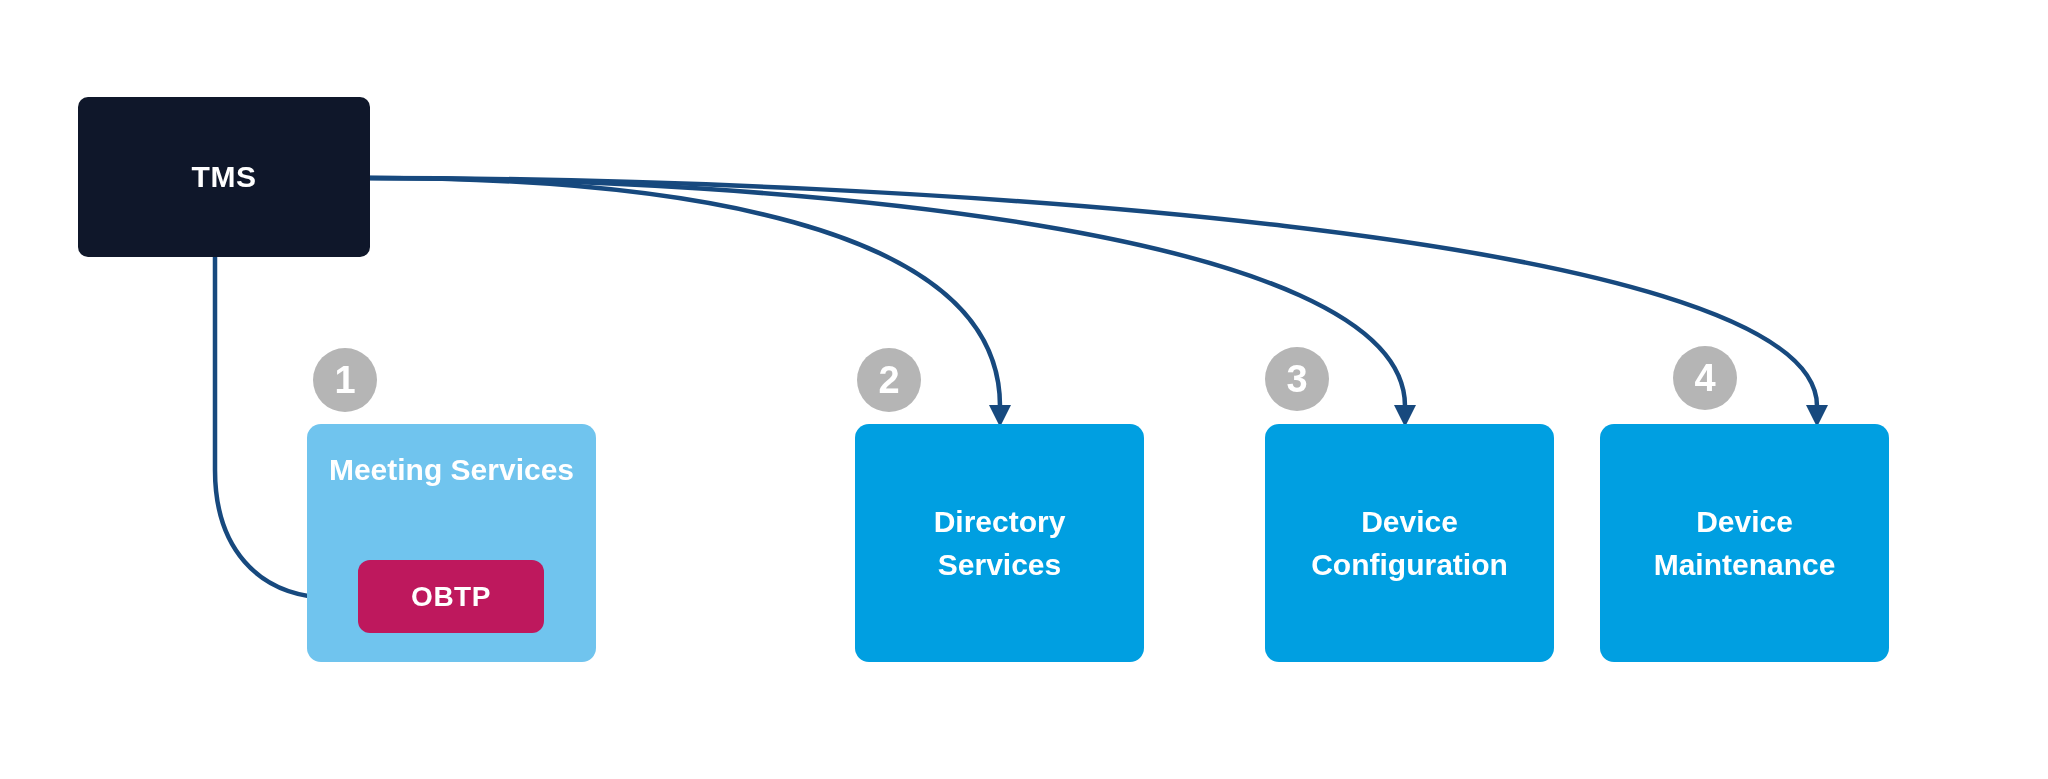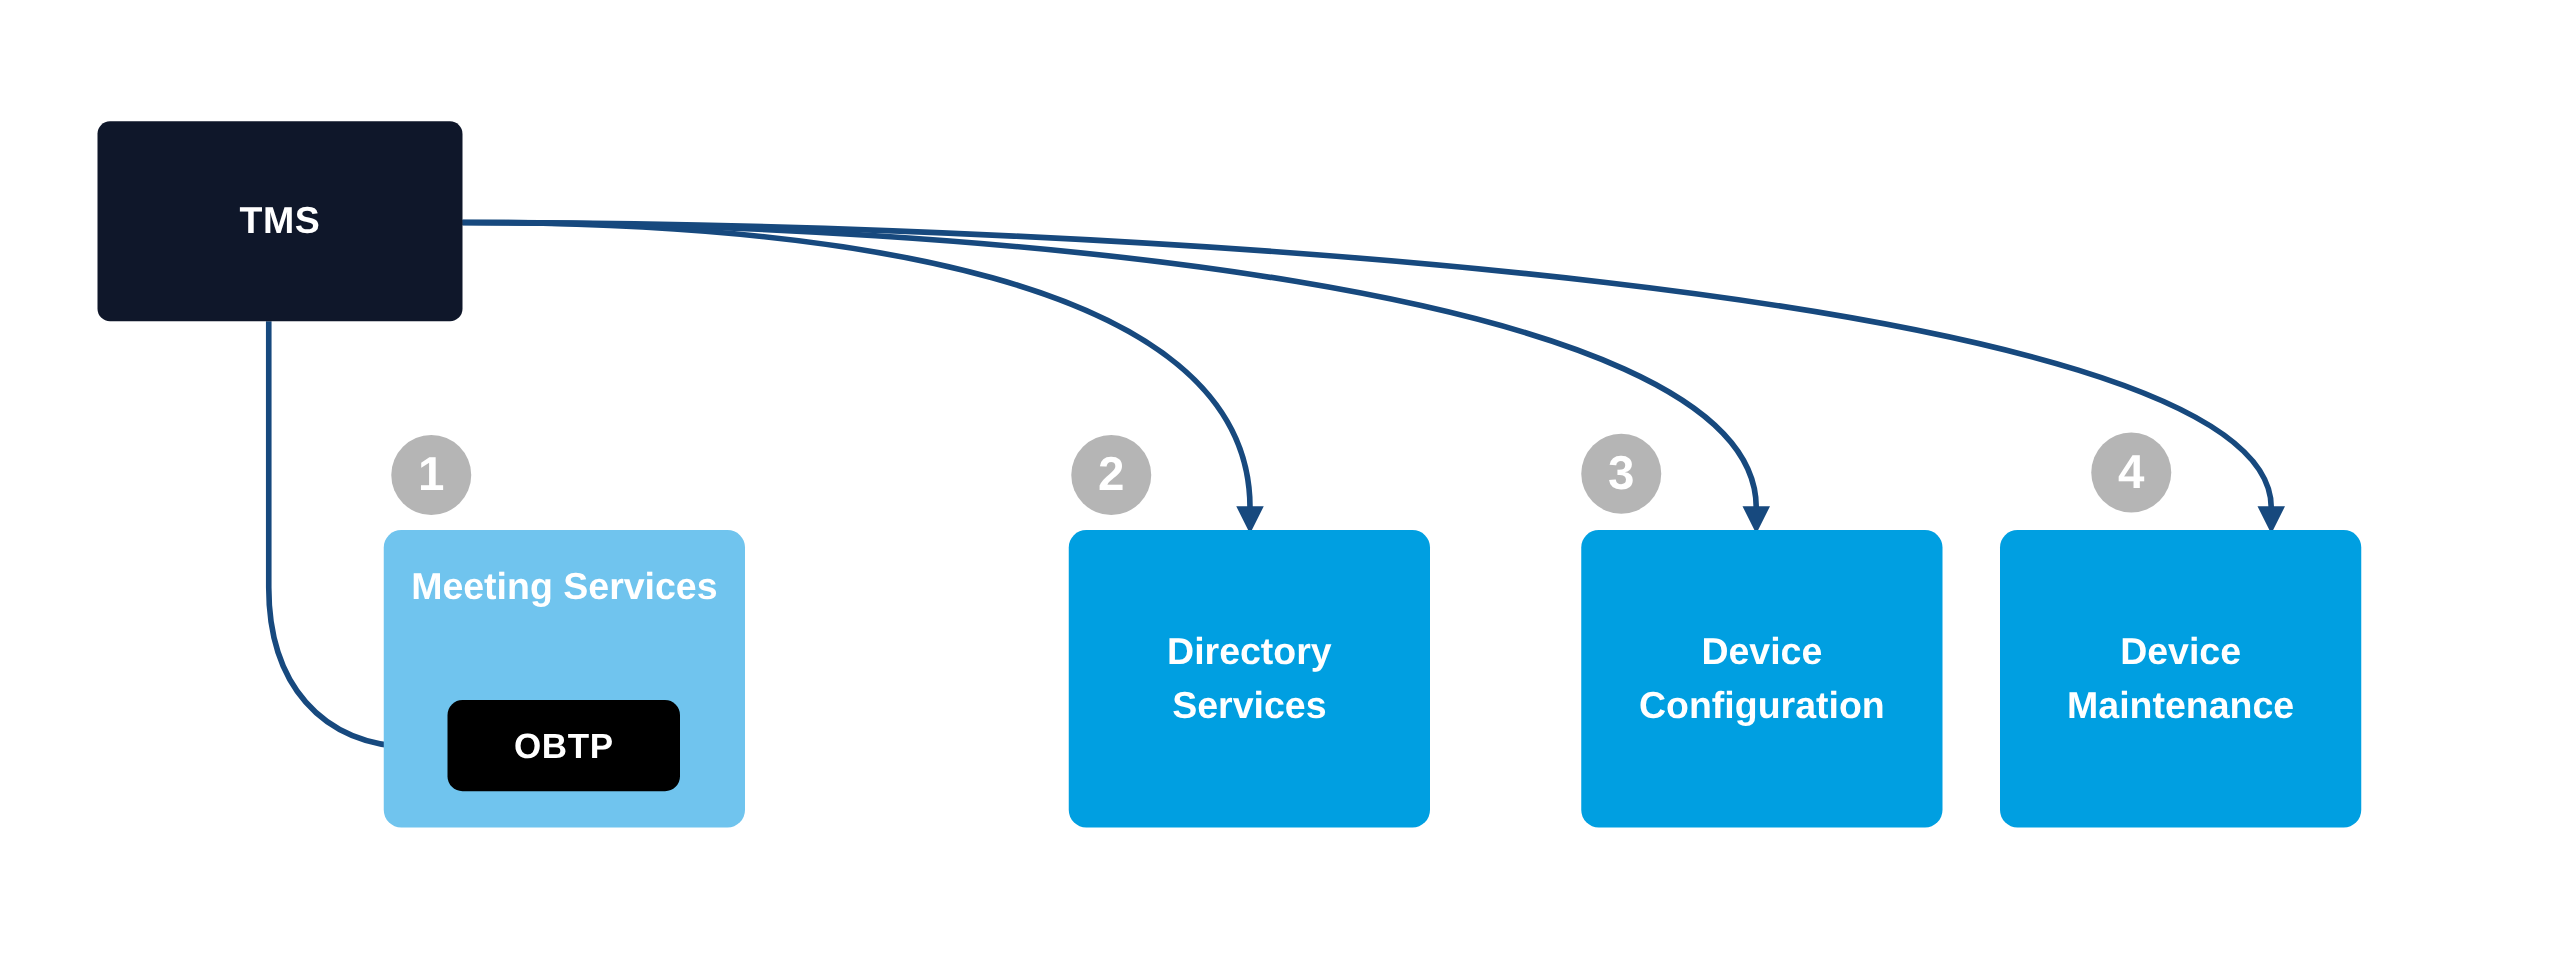--- a/index.html
+++ b/index.html
@@ -60,21 +60,21 @@
   }
   .service-1 .label { padding-top: 24px; }
   .service-2 { left: 855px; }
   .service-3 { left: 1265px; }
   .service-4 { left: 1600px; }
 
   .child-node {
     position: absolute;
     left: 51px; top: 136px;
     width: 186px; height: 73px;
-    background: #000000;
+    background: #be185d;
     border-radius: 12px;
     display: flex;
     align-items: center;
     justify-content: center;
     font-size: 28px;
     font-weight: bold;
     color: #ffffff;
     letter-spacing: 0.5px;
     text-align: right;
   }

